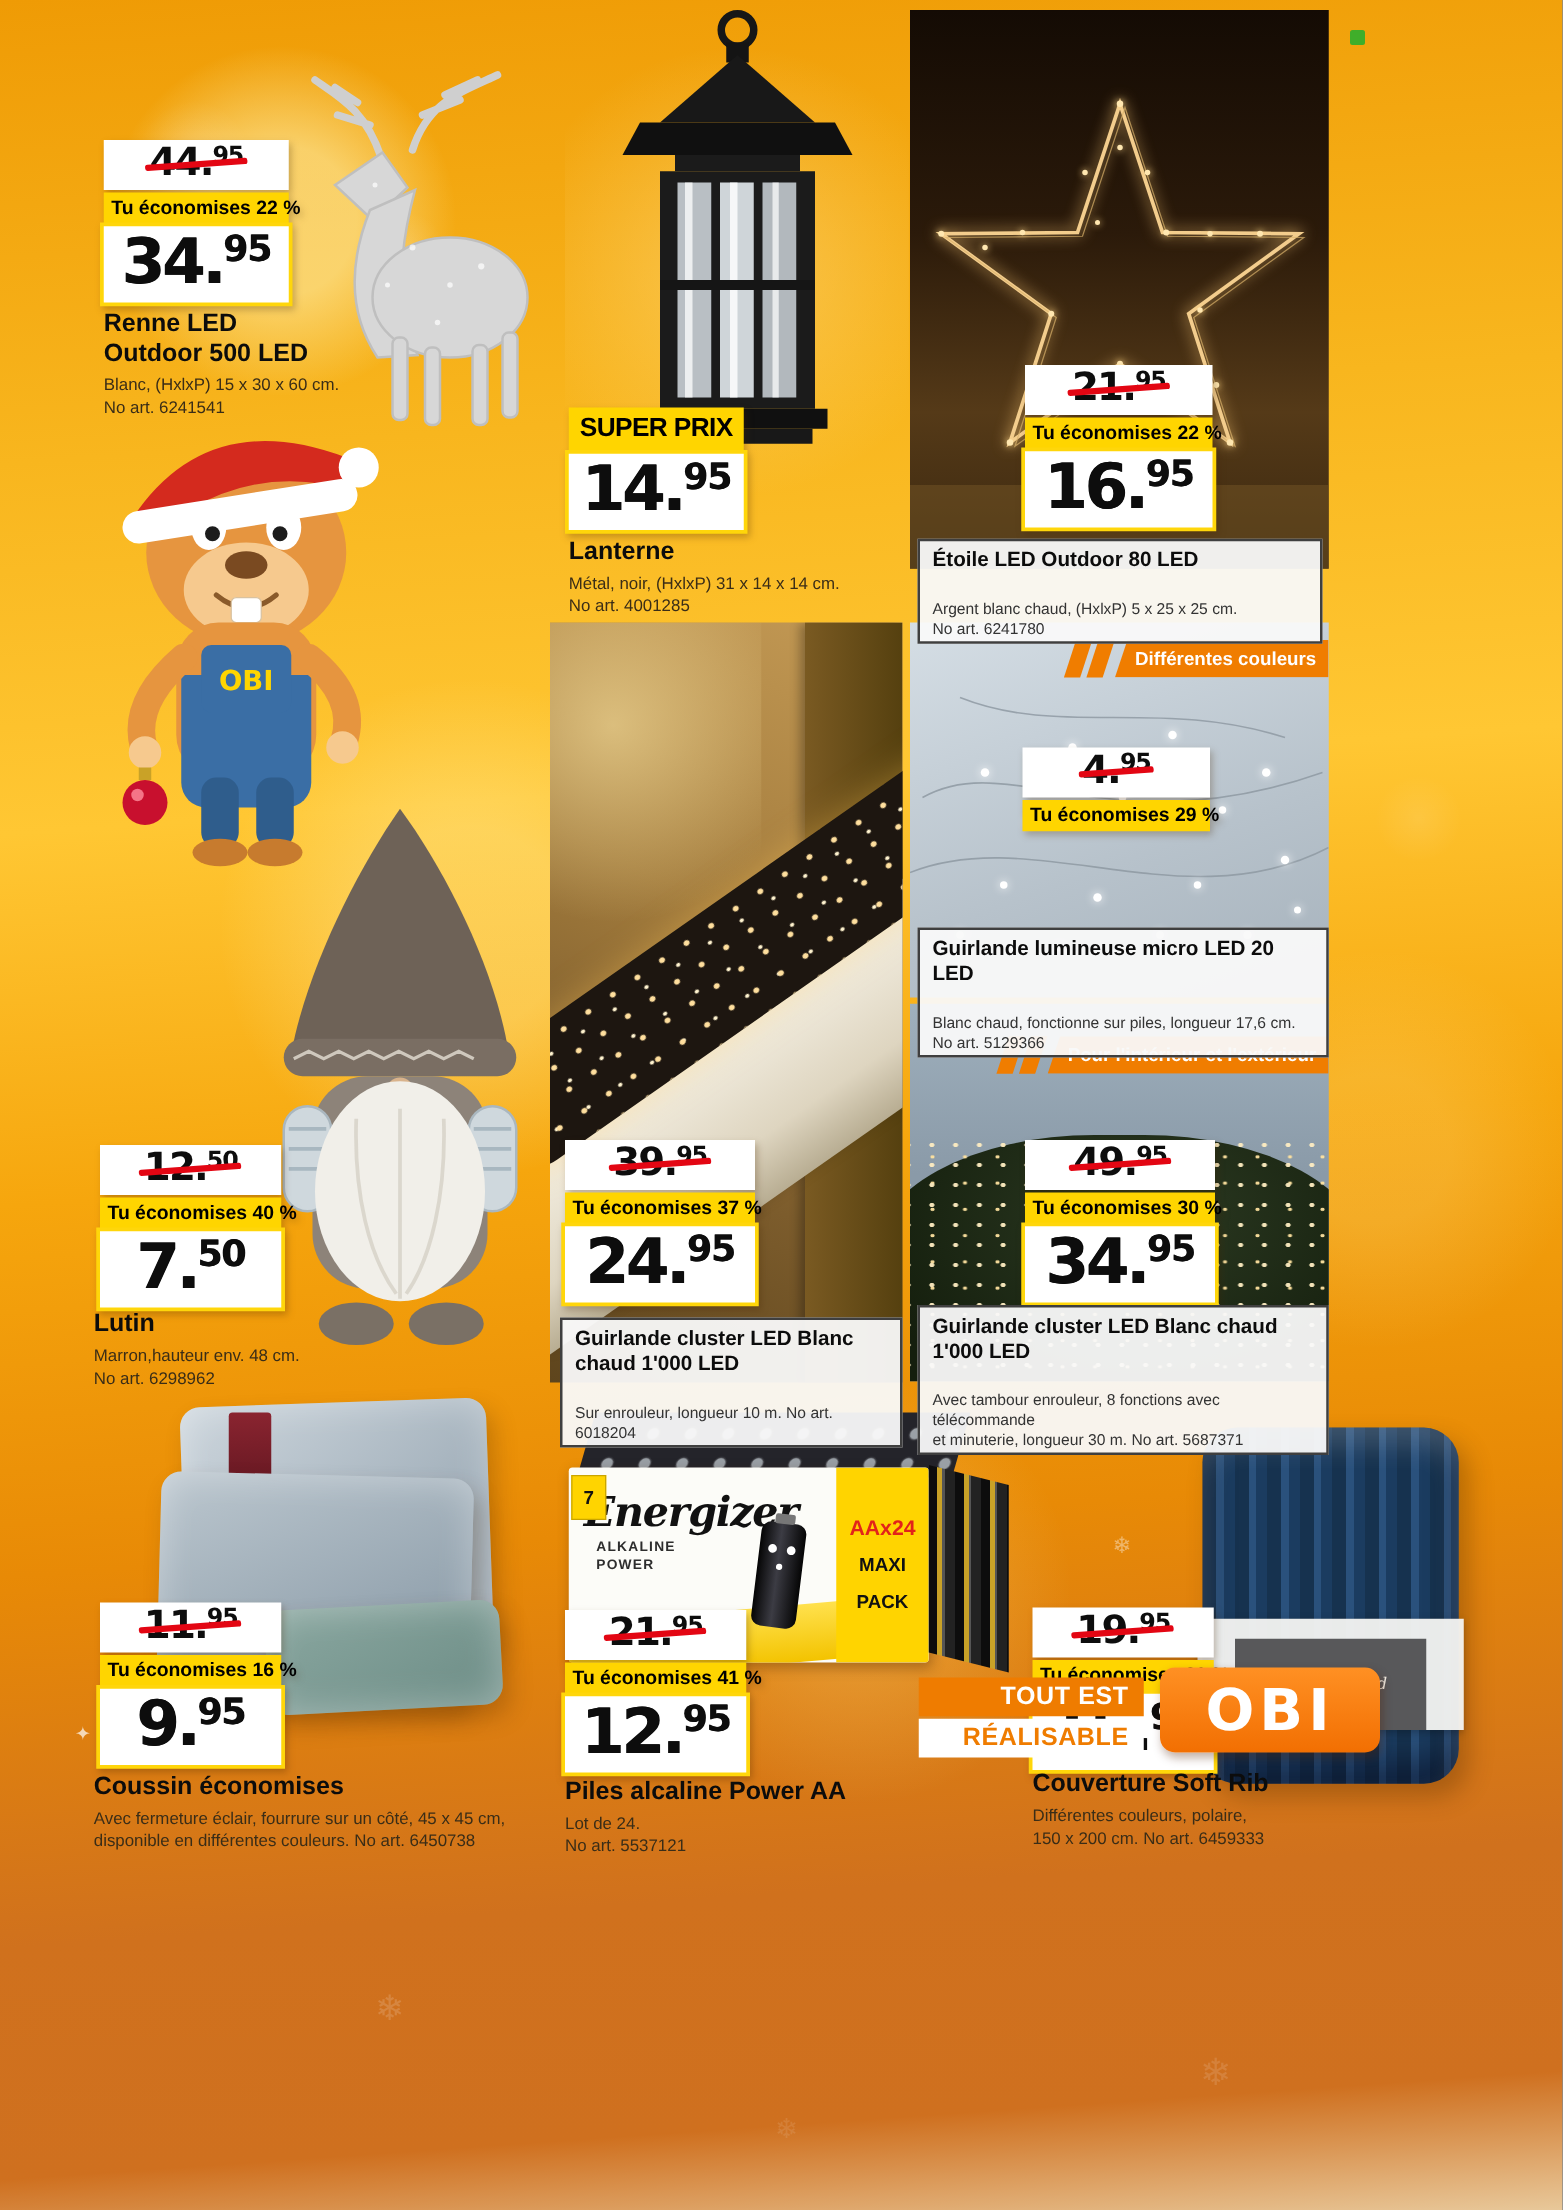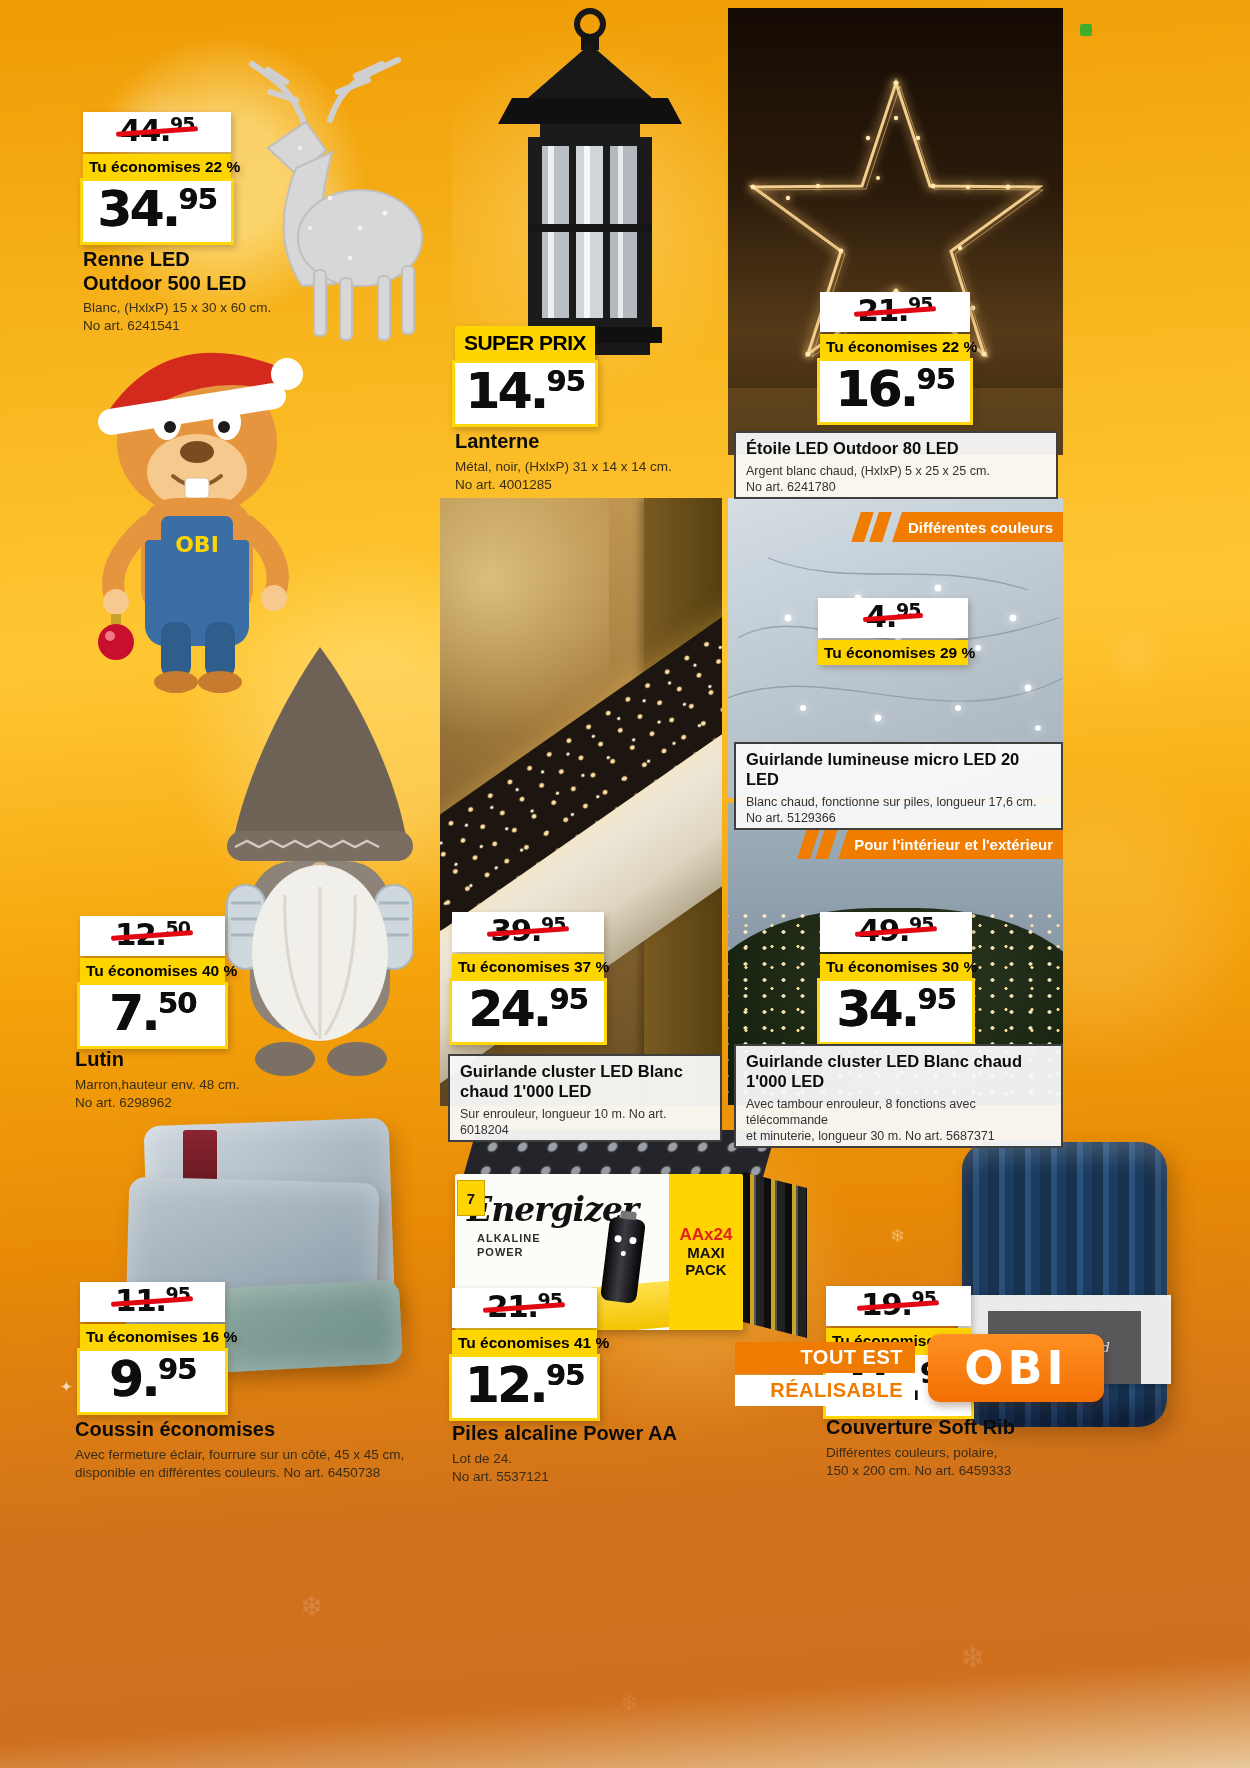--- a/index.html
+++ b/index.html
@@ -24,21 +24,21 @@
   .save-box{background:#ffd500;color:#000;font-weight:bold;font-size:15.5px;padding:4px 6px;white-space:nowrap;margin:2px 0;line-height:1.15;}
   .new-box{background:#fff;padding:3px 8px 8px;box-shadow:0 0 0 3px #ffd60a;}
   .np{font-family:"DejaVu Sans",sans-serif;font-weight:bold;font-size:50px;letter-spacing:-2.5px;line-height:1.0;color:#0d0d0d;text-shadow:.5px 0 0 #0d0d0d;}
   .np .c{font-size:29px;vertical-align:17px;letter-spacing:-1px;}
   .super-box{background:#ffd500;color:#000;font-weight:bold;font-size:21px;letter-spacing:-.5px;padding:5px 6px;margin-bottom:3px;}
   
   .free-caption .pname{font-weight:bold;font-size:20px;line-height:1.18;color:#0c0c0c;}
   .free-caption .pdesc{font-size:13.5px;line-height:1.35;color:#3a2d17;margin-top:4px;}
   .photo-caption{position:absolute;background:rgba(249,249,249,.95);border:2px solid #3f3f3f;padding:6px 10px 2px;}
   .photo-caption .pname{font-weight:bold;font-size:16.5px;line-height:1.2;color:#0c0c0c;}
-  .photo-caption .pdesc{font-size:12.5px;line-height:1.3;color:#333;margin-top:4px;}
+  .photo-caption .pdesc{font-size:12.5px;line-height:1.3;color:#333;margin-top:20px;}
   
   .obanner{position:absolute;right:0;display:flex;align-items:stretch;height:30px;}
   .obanner .slash{width:13px;background:#f07d00;transform:skewX(-18deg);margin-right:5px;}
   .obanner .btxt{background:#f07d00;color:#fff;font-weight:bold;font-size:15px;display:flex;align-items:center;padding:0 10px 0 16px;clip-path:polygon(10px 0,100% 0,100% 100%,0 100%);}
   
   .photo{position:absolute;overflow:hidden;}
   .star-photo{background:linear-gradient(180deg,#140b04 0%,#2b1a0a 40%,#553a18 72%,#3a270f 100%);}
   .micro-photo{background:linear-gradient(160deg,#d5dee5,#b7c2cb 60%,#a6b2bc);}
   .cluster-photo{background:linear-gradient(#9fb0bd,#8a9aa8 45%);}
   .cluster-mound{position:absolute;left:-30px;right:-30px;bottom:-20px;height:72%;
@@ -64,21 +64,21 @@
      background-image:radial-gradient(circle,#9aa0a6 4px,#3a3a40 5px,transparent 6px);background-size:30px 24px;background-position:6px 5px;}
   .e-front{position:absolute;left:0;top:44px;width:288px;height:156px;background:#fcfcf8;border-radius:3px;overflow:hidden;box-shadow:2px 4px 10px rgba(60,30,0,.35);}
   .e-logo{position:absolute;left:12px;top:16px;font-family:"DejaVu Serif",serif;font-style:italic;font-weight:bold;font-size:33px;color:#111;letter-spacing:-1px;}
   .e-sub{position:absolute;left:22px;top:58px;font-size:11px;font-weight:bold;color:#2d2d2d;letter-spacing:1px;line-height:1.25;}
   .e-claim{position:absolute;left:-10px;bottom:-4px;width:230px;height:46px;background:linear-gradient(#ffe14d,#f3c300);transform:rotate(-5deg);display:flex;align-items:center;padding-left:58px;}
   .e-claim .pct{font-weight:bold;font-size:25px;color:#111;font-style:italic;}
   .e-claim .rest{font-size:8.5px;font-weight:bold;color:#6b5600;width:52px;line-height:1.1;margin-left:4px;}
   .e-batt{position:absolute;left:150px;top:44px;width:36px;height:84px;background:linear-gradient(90deg,#050505,#3c3c44 45%,#050505);border-radius:8px;transform:rotate(7deg);}
   .e-batt::before{content:"";position:absolute;left:10px;top:-7px;width:16px;height:8px;background:#777;border-radius:2px;}
   .e-batt::after{content:"";position:absolute;left:7px;top:18px;width:7px;height:7px;background:#fff;border-radius:50%;box-shadow:15px 0 0 #fff,7px 14px 0 -1px #fff;}
-  .e-pack{position:absolute;right:0;top:0;width:74px;height:100%;background:#ffd400;display:flex;flex-direction:column;align-items:center;justify-content:center;gap:1px;}
+  .e-pack{position:absolute;right:0;top:0;width:74px;height:100%;background:#ffd400;display:flex;flex-direction:column;align-items:center;justify-content:center;gap:13px;}
   .e-pack .aa{color:#e2231a;font-weight:bold;font-size:17px;}
   .e-pack div{font-weight:bold;font-size:15px;color:#111;line-height:1.05;}
   .e-side{position:absolute;left:288px;top:50px;width:64px;height:150px;transform:skewY(14deg);
      background:repeating-linear-gradient(90deg,#0d0d0d 0 7px,#c9a227 7px 11px,#555 11px 13px,#222 13px 21px);}
   .e-corner{position:absolute;left:2px;top:50px;width:26px;height:34px;background:#ffd400;color:#111;font-weight:bold;font-size:15px;display:flex;align-items:center;justify-content:center;border:1px solid #caa500;}
   
   .b-roll{position:absolute;inset:0;border-radius:28px;
      background:repeating-linear-gradient(90deg,#16324f 0 11px,#2a517c 11px 17px,#1b3c60 17px 26px);
      box-shadow:inset 0 14px 22px rgba(255,255,255,.18), inset 0 -18px 26px rgba(0,0,20,.45), 8px 10px 20px rgba(70,35,0,.3);}
   .b-band{position:absolute;left:-4px;right:-4px;top:44%;height:31%;background:rgba(243,243,240,.96);display:flex;align-items:flex-end;justify-content:center;box-shadow:0 2px 6px rgba(0,0,0,.25);margin-top:28px;}

